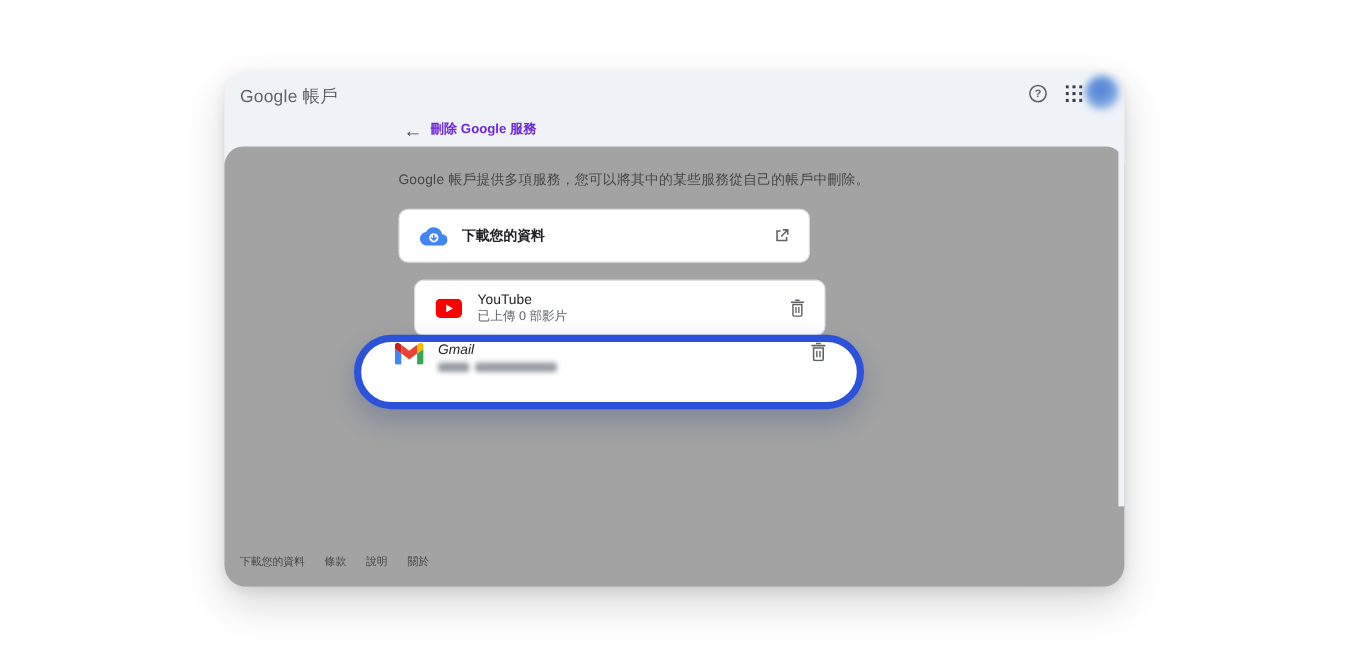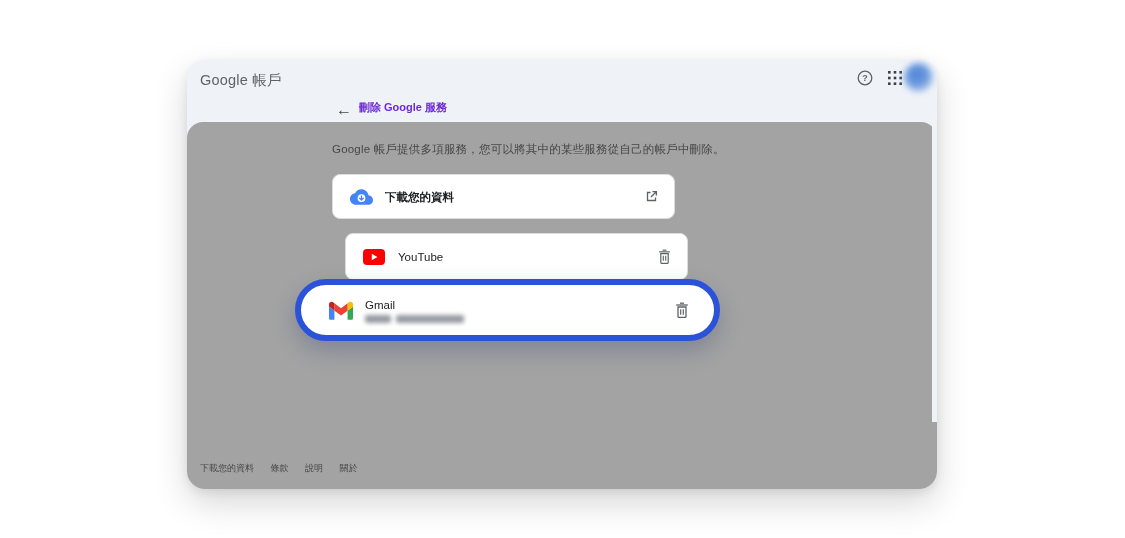--- a/index.html
+++ b/index.html
@@ -44,21 +44,21 @@
   .svc-text { margin-left:12px; flex:1 1 auto; }
   .svc-title { font-size:11.5px; color:#202124; line-height:14px; }
   .svc-title.bold { font-weight:700; }
   .svc-sub { font-size:10.5px; color:#5f6368; line-height:13px; margin-top:1px; }
   .svc-action { flex:0 0 auto; margin-right:15px; width:16px; height:16px; display:flex;
                 align-items:center; justify-content:center; cursor:pointer; }
 
   
   .gmail-ring { position:absolute; left:108px; top:157px; width:425px; height:62px;
                 background:#ffffff; border:6px solid #2b52d9; border-radius:31px;
-                box-shadow:0 10px 22px rgba(40,60,120,.28); display:flex; align-items:center; z-index:5; }
+                box-shadow:0 10px 22px rgba(40,60,120,.28); display:flex; align-items:flex-start; z-index:5;font-style:italic; }
   .gmail-ring .svc-icon { margin-left:28px; }
   .gmail-ring .svc-action { margin-right:24px; }
   .redacted { margin-top:3px; display:flex; gap:5px; align-items:center; }
   .redact-blob { height:8px; background:#7d828c; border-radius:2px; filter:blur(2.3px); opacity:.8; }
   .rb1 { width:26px; } .rb2 { width:68px; }
 
   
   .footer { position:absolute; left:13px; bottom:14px; font-size:9px; color:#474747; }
   .footer span { margin-right:14px; cursor:pointer; }
 </style>
@@ -126,20 +126,21 @@
 
     <div class="card card-youtube">
       <span class="svc-icon">
         <svg width="22" height="16" viewBox="0 0 22 16">
           <rect x="0" y="0" width="22" height="16" rx="4" fill="#ff0000"></rect>
           <path d="M8.8 4.8v6.4L14.4 8z" fill="#ffffff"></path>
         </svg>
       </span>
       <span class="svc-text">
         <div class="svc-title">YouTube</div>
+        <div class="svc-sub">已上傳 0 部影片</div>
       </span>
       <span class="svc-action">
         <svg width="13" height="15" viewBox="0 0 14 16">
           <path d="M3 5h8v9.2c0 .7-.6 1.3-1.3 1.3H4.3C3.6 15.5 3 14.9 3 14.2V5z" fill="none" stroke="#5f6368" stroke-width="1.3"></path>
           <path d="M1.2 3h11.6" stroke="#5f6368" stroke-width="1.3"></path>
           <path d="M5 1.2h4" stroke="#5f6368" stroke-width="1.3"></path>
           <path d="M5.7 7.3v5.4M8.3 7.3v5.4" stroke="#5f6368" stroke-width="1.2"></path>
         </svg>
       </span>
     </div>

